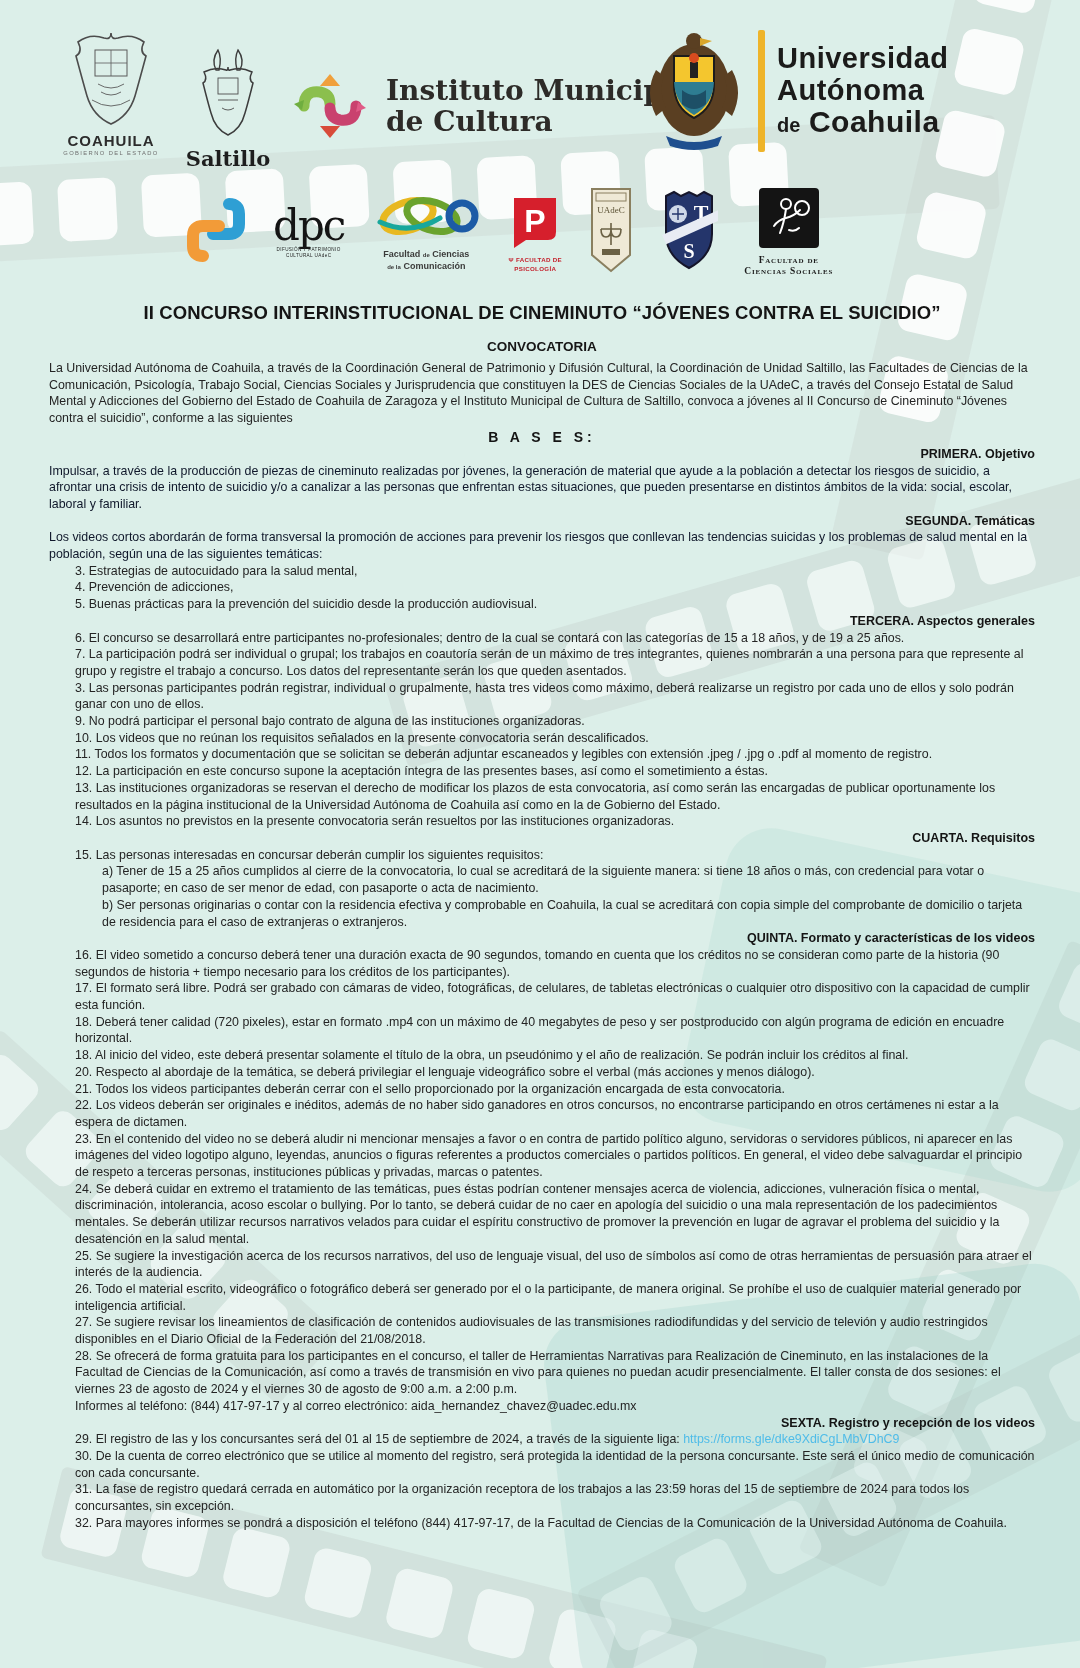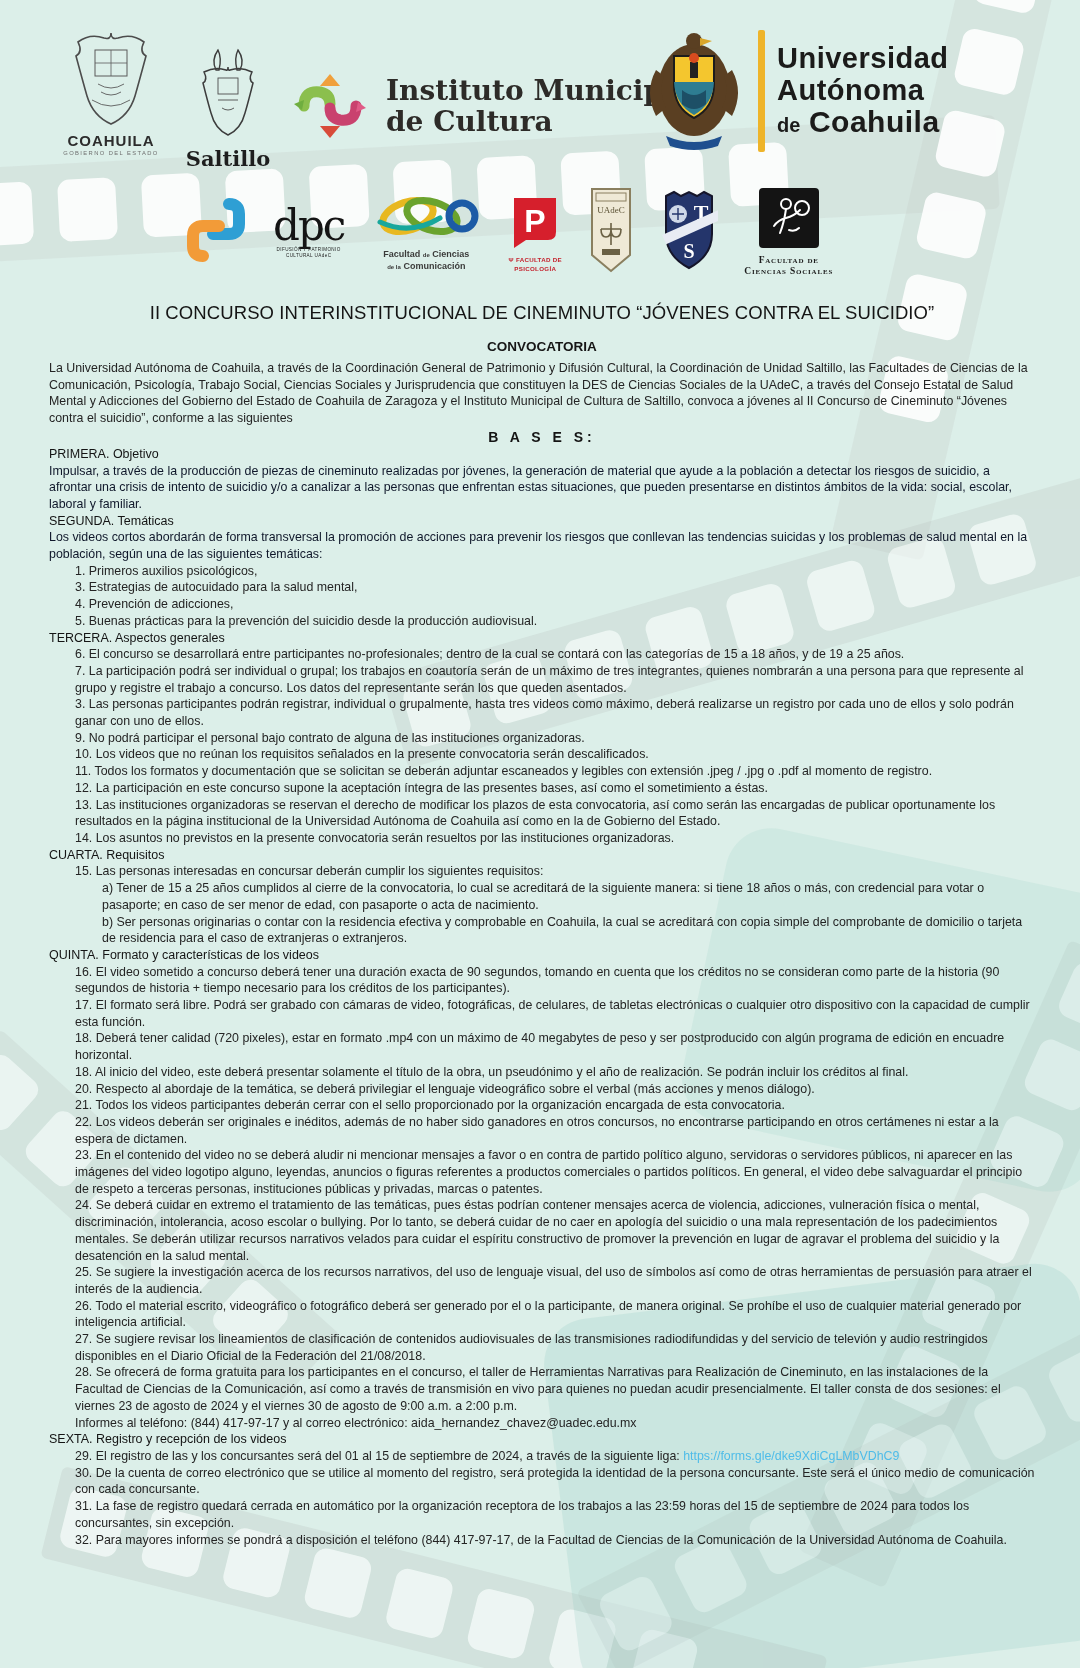--- a/index.html
+++ b/index.html
@@ -30,25 +30,25 @@
   .row2{position:absolute;left:185px;top:182px;width:680px;height:100px;display:flex;align-items:center;gap:26px;}
   .mini{text-align:center;flex:none;}
   .fcc-cap{font-size:9px;font-weight:700;color:#3b3b3a;line-height:10px;margin-top:1px;}
   .fcc-cap .sm{font-size:6px;}
   .psi-cap{font-size:6.2px;font-weight:700;color:#c41e2a;line-height:7px;margin-top:2px;letter-spacing:0.3px;}
   .dpc-cap{font-size:4.6px;color:#222;line-height:5.4px;margin-top:1px;letter-spacing:0.4px;}
   .fcs-cap{font-family:"Liberation Serif",serif;font-size:9.5px;font-weight:600;color:#1c1c1c;
            letter-spacing:0.8px;line-height:11px;margin-top:3px;font-variant:small-caps;}
   
   .content{position:absolute;left:49px;top:302px;width:986px;z-index:2;}
-  .doc-title{font-size:18.5px;font-weight:400;text-align:center;color:#151515;letter-spacing:0.1px;}
+  .doc-title{font-size:18.5px;font-weight:700;text-align:center;color:#151515;letter-spacing:0.1px;}
   .convocatoria{font-size:13.5px;font-weight:800;text-align:center;color:#161616;margin-top:15px;}
   .intro{font-size:12.4px;line-height:16.7px;color:#242424;margin-top:6px;}
   .bases{font-size:14px;font-weight:800;text-align:center;color:#141414;letter-spacing:4px;margin:2px 0 1px 0;}
-  .sec-heading{font-size:12.5px;line-height:16.7px;font-weight:400;color:#141414;}
+  .sec-heading{font-size:12.5px;line-height:16.7px;font-weight:700;color:#141414;text-align:right;}
   .sec-body{font-size:12.4px;line-height:16.7px;color:#0f172a;}
   .item{font-size:12.4px;line-height:16.7px;color:#242424;}
   .item.ind1{margin-left:26px;}
   .item.ind2{margin-left:53px;}
   .item a{color:#4fbce8;text-decoration:none;}
   .z1{z-index:1;}
 </style>
 </head>
 <body>
 
@@ -255,21 +255,20 @@
   <div class="content">
     <div class="doc-title">II CONCURSO INTERINSTITUCIONAL DE CINEMINUTO “JÓVENES CONTRA EL SUICIDIO”</div>
     <div class="convocatoria">CONVOCATORIA</div>
     <div class="intro">La Universidad Autónoma de Coahuila, a través de la Coordinación General de Patrimonio y Difusión Cultural, la Coordinación de Unidad Saltillo, las Facultades de Ciencias de la Comunicación, Psicología, Trabajo Social, Ciencias Sociales y Jurisprudencia que constituyen la DES de Ciencias Sociales de la UAdeC, a través del Consejo Estatal de Salud Mental y Adicciones del Gobierno del Estado de Coahuila de Zaragoza y el Instituto Municipal de Cultura de Saltillo, convoca a jóvenes al II Concurso de Cineminuto “Jóvenes contra el suicidio”, conforme a las siguientes</div>
     <div class="bases">B A S E S:</div>
     <div id="sections">
         <div class="sec-heading">PRIMERA. Objetivo</div>
         <div class="sec-body">Impulsar, a través de la producción de piezas de cineminuto realizadas por jóvenes, la generación de material que ayude a la población a detectar los riesgos de suicidio, a afrontar una crisis de intento de suicidio y/o a canalizar a las personas que enfrentan estas situaciones, que pueden presentarse en distintos ámbitos de la vida: social, escolar, laboral y familiar.</div>
         <div class="sec-heading">SEGUNDA. Temáticas</div>
         <div class="sec-body">Los videos cortos abordarán de forma transversal la promoción de acciones para prevenir los riesgos que conllevan las tendencias suicidas y los problemas de salud mental en la población, según una de las siguientes temáticas:</div>
-        <div class="item ind1">1. Primeros auxilios psicológicos,</div>
         <div class="item ind1">3. Estrategias de autocuidado para la salud mental,</div>
         <div class="item ind1">4. Prevención de adicciones,</div>
         <div class="item ind1">5. Buenas prácticas para la prevención del suicidio desde la producción audiovisual.</div>
         <div class="sec-heading">TERCERA. Aspectos generales</div>
         <div class="item ind1">6. El concurso se desarrollará entre participantes no-profesionales; dentro de la cual se contará con las categorías de 15 a 18 años, y de 19 a 25 años.</div>
         <div class="item ind1">7. La participación podrá ser individual o grupal; los trabajos en coautoría serán de un máximo de tres integrantes, quienes nombrarán a una persona para que represente al grupo y registre el trabajo a concurso. Los datos del representante serán los que queden asentados.</div>
         <div class="item ind1">3. Las personas participantes podrán registrar, individual o grupalmente, hasta tres videos como máximo, deberá realizarse un registro por cada uno de ellos y solo podrán ganar con uno de ellos.</div>
         <div class="item ind1">9. No podrá participar el personal bajo contrato de alguna de las instituciones organizadoras.</div>
         <div class="item ind1">10. Los videos que no reúnan los requisitos señalados en la presente convocatoria serán descalificados.</div>
         <div class="item ind1">11. Todos los formatos y documentación que se solicitan se deberán adjuntar escaneados y legibles con extensión .jpeg / .jpg o .pdf al momento de registro.</div>

